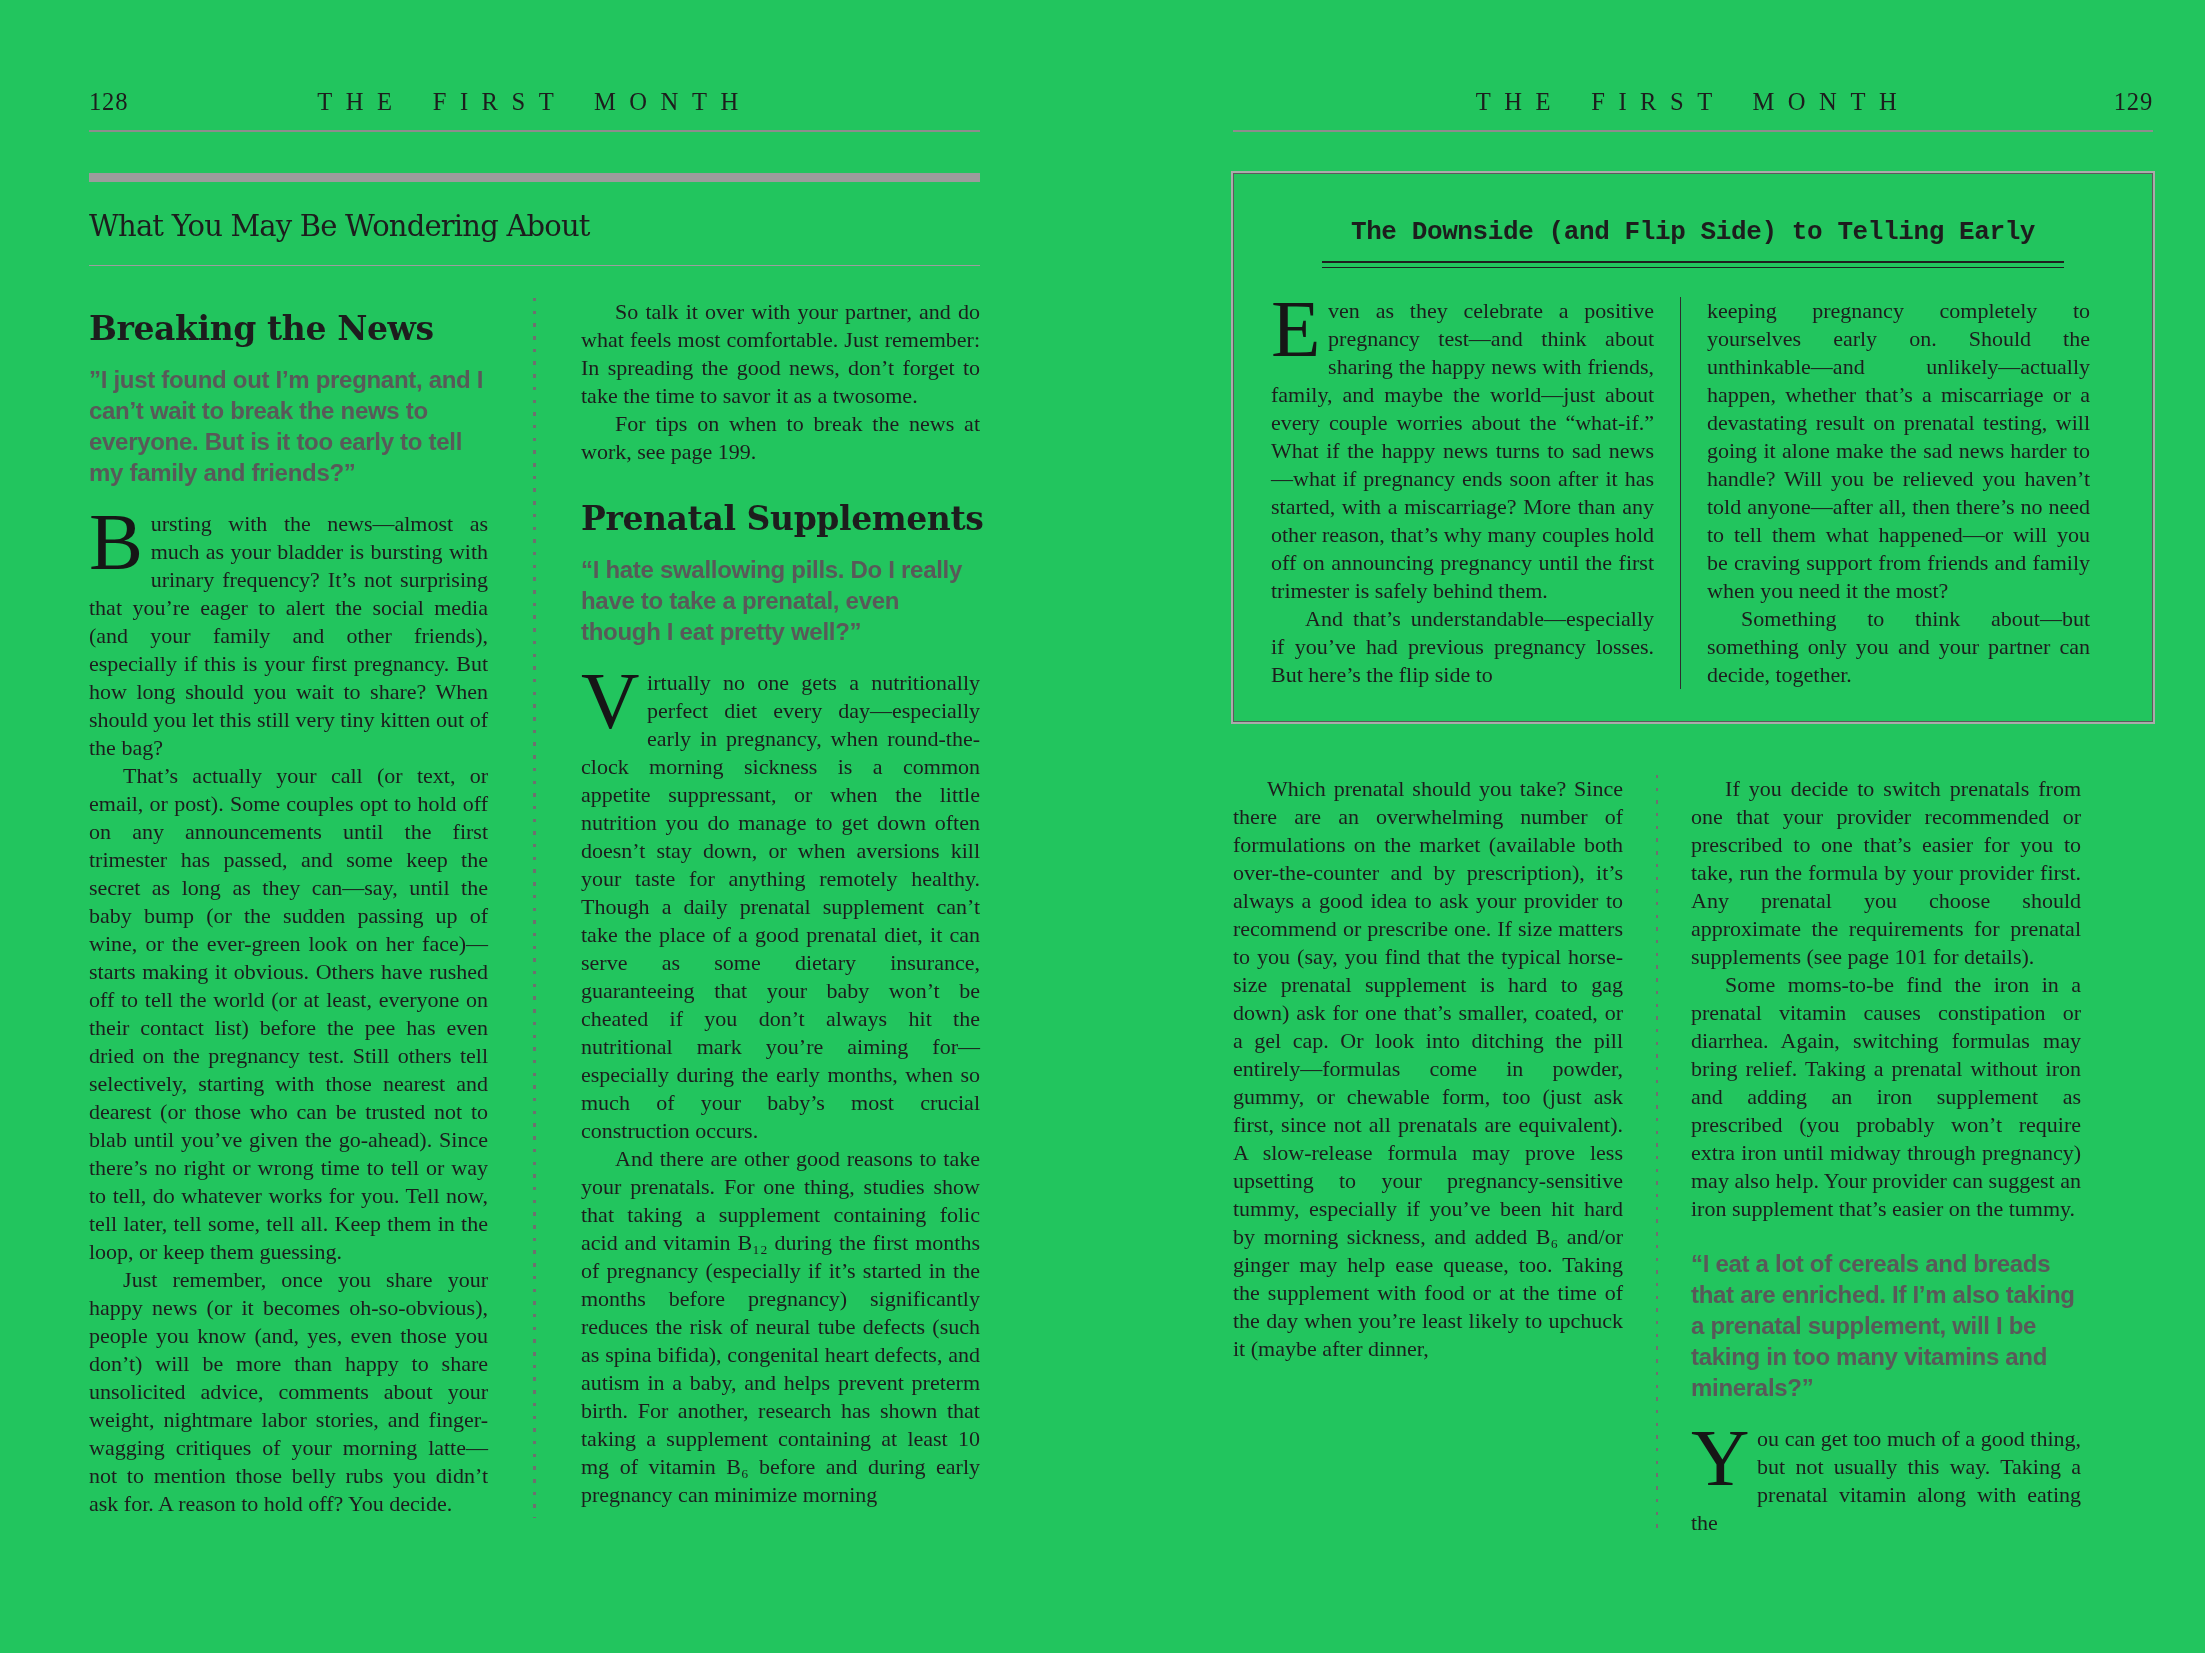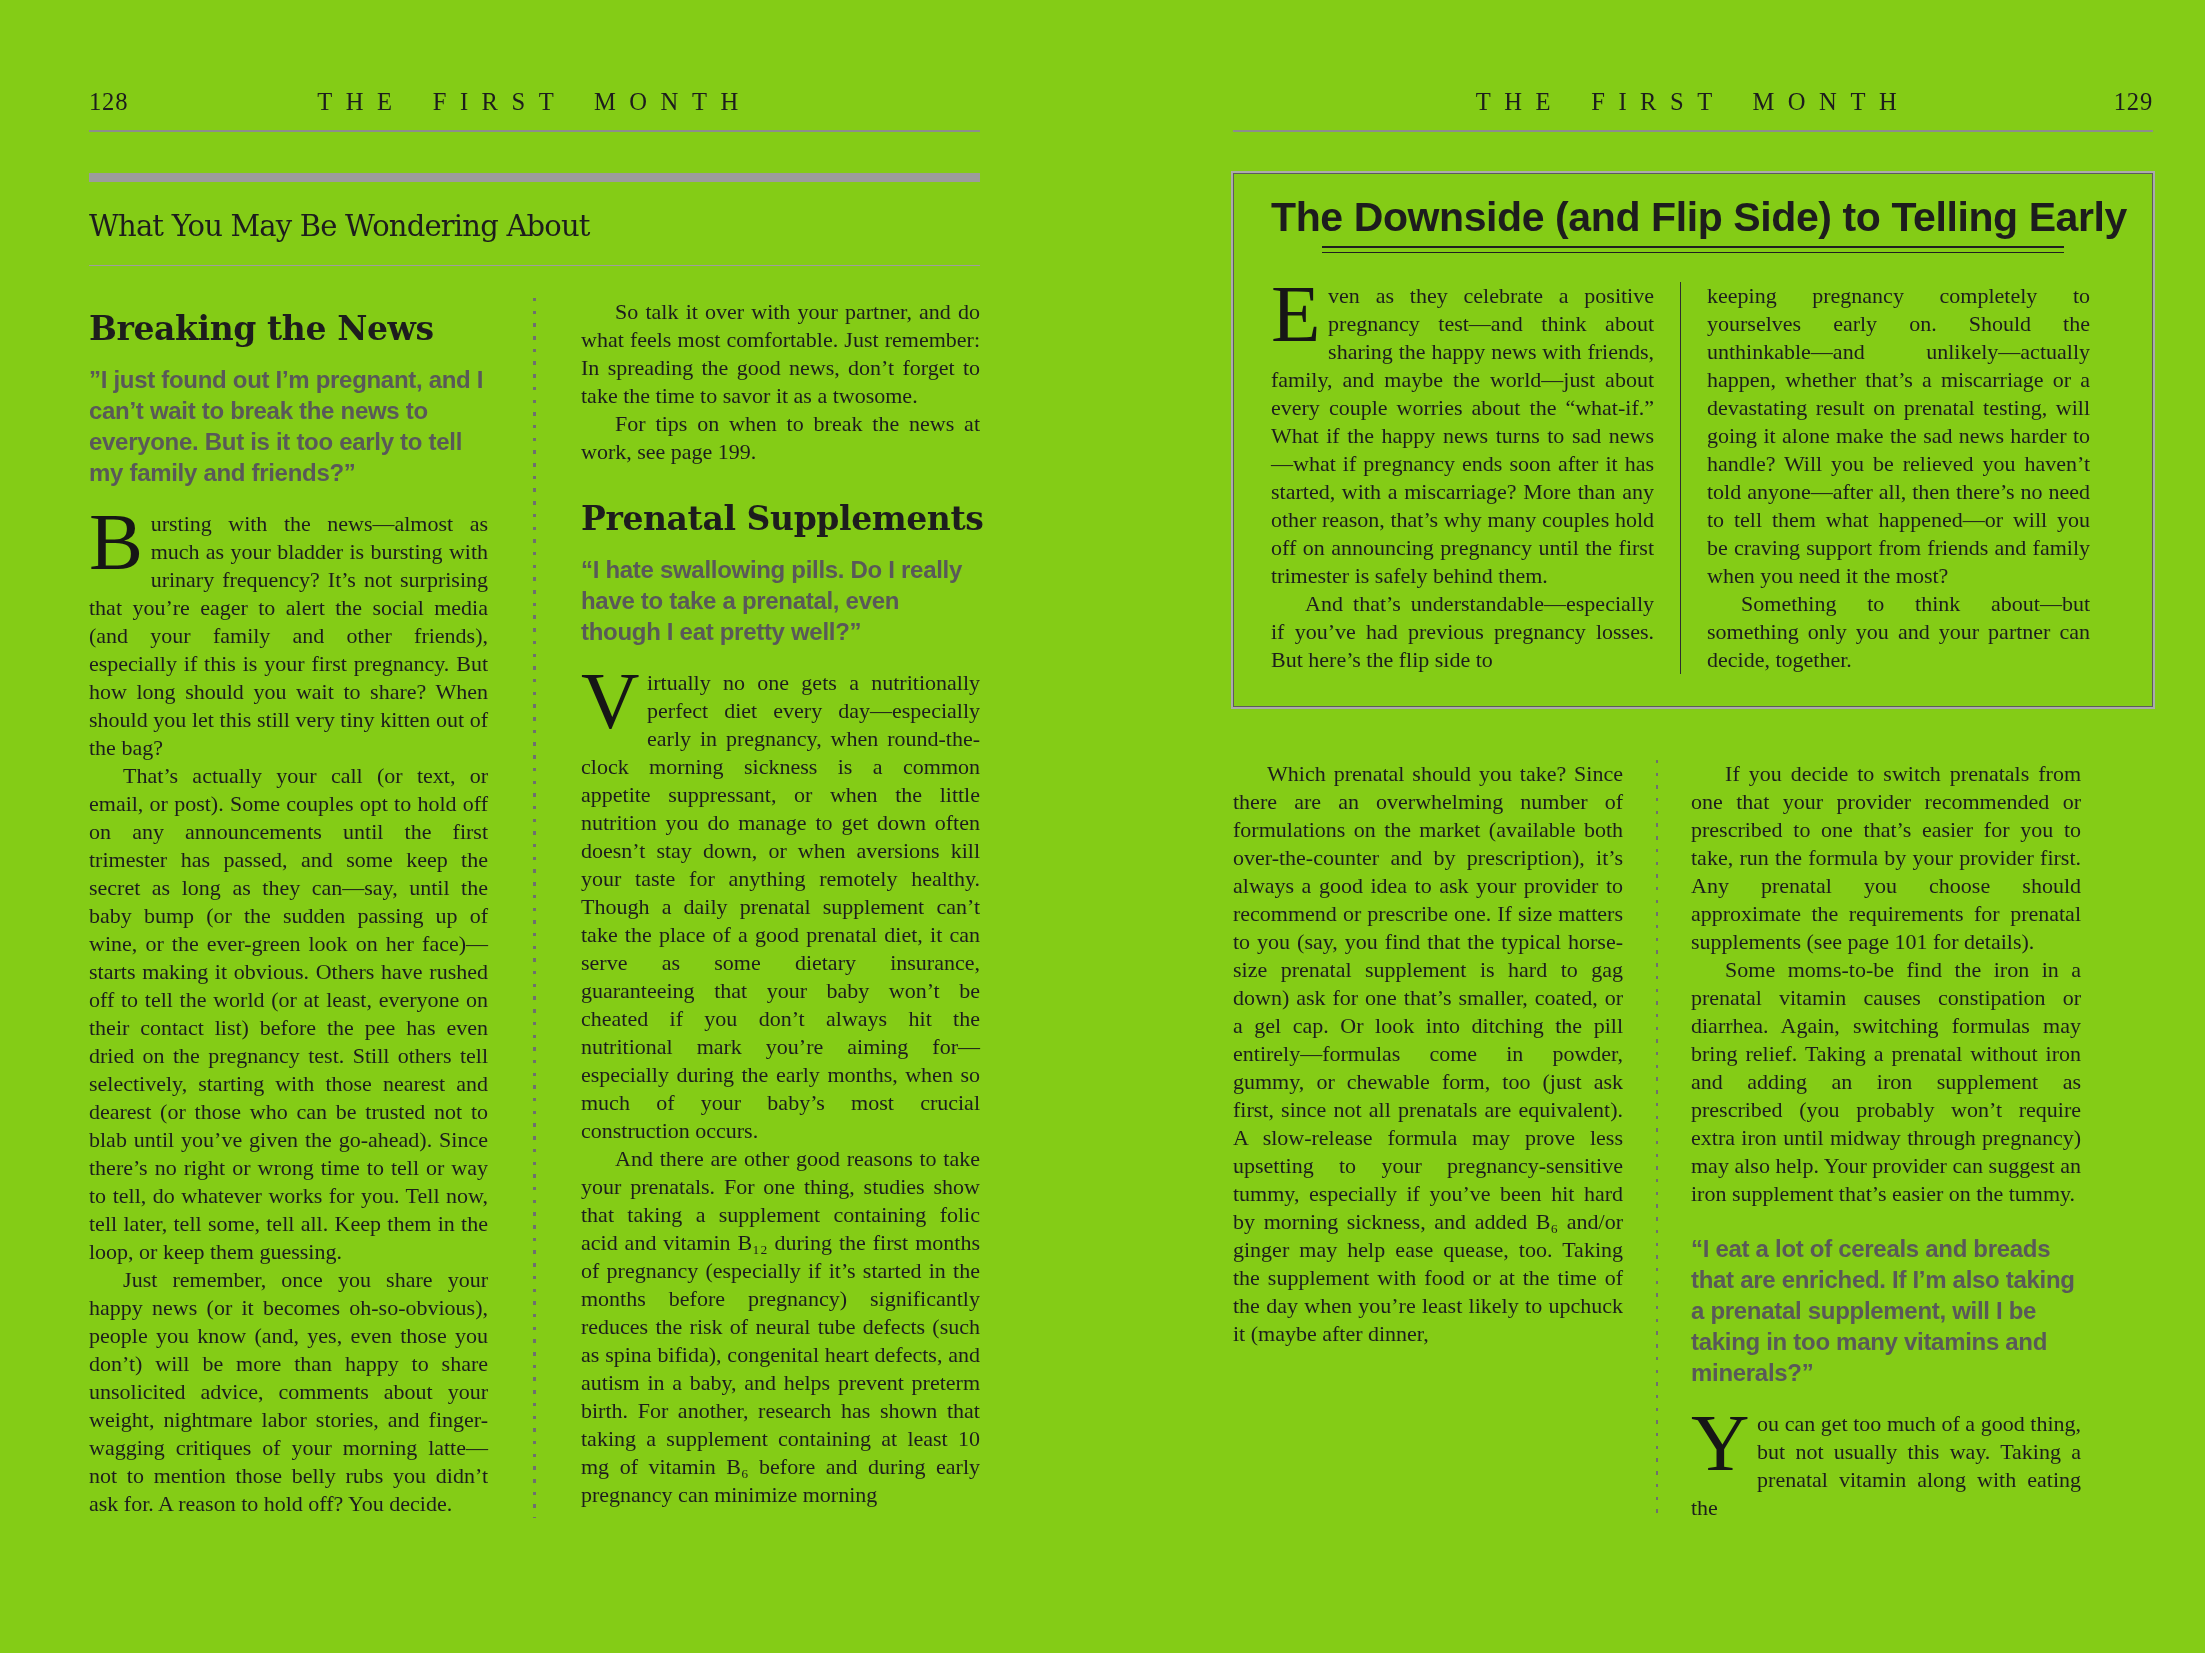--- a/index.html
+++ b/index.html
@@ -1,17 +1,17 @@
 <!DOCTYPE html>
 <html style="font-size:13.6px"><head>
 <meta charset="utf-8">
 <style>
   html,body { margin:0; padding:0; background:#ffffff; }
   .spread {
-    position:relative; width:2205px; height:1654px; background:#84cc16;
+    position:relative; width:2205px; height:1654px; background:#22c55e;
     font-family:"Liberation Serif","DejaVu Serif",serif; color:#1d1d1d;
     overflow:hidden;
   }
   .page { position:absolute; top:0; height:1654px; box-sizing:border-box; }
   .page-left  { left:0;      width:1103px; padding:83px 123px 0 89px; }
   .page-right { left:1103px; width:1103px; padding:83px 53px 0 130px; }
 
   .page-head { position:relative; height:37px; }
   .folio { position:absolute; top:5.1px; font-size:24.6px; letter-spacing:0.8px; }
   .folio-left  { left:0; }
@@ -64,22 +64,22 @@
     float:left; font-size:81px; line-height:59px;
     padding:3.4px 7.6px 0 0; color:#161616;
   }
 
   .feature-box {
     margin-top:41px;
     border:1.7px solid #5c5c5c; outline:2.5px solid #ababab;
     padding:22px 37px 32px; box-sizing:border-box;
   }
   .box-title {
-    text-align:center; font-family:Liberation Sans, sans-serif;
-    font-weight:bold; font-size:41px; line-height:37px; margin:3px 0 0;
+    text-align:center; font-family:Liberation Mono, monospace;
+    font-weight:bold; font-size:26px; line-height:37px; margin:18px 0 0;
     letter-spacing:-0.4px; white-space:nowrap;
   }
   .box-title-rule {
     height:3.4px; border-top:2.5px solid #1f1f1f; border-bottom:1.7px solid #1f1f1f;
     width:88%; margin:10.2px auto 0;
   }
   .box-cols { display:flex; margin-top:29px; }
   .box-col { width:383px; text-align:justify; font-size:22px; line-height:28px; }
   .box-gutter { width:53px; display:flex; justify-content:center; }
   .solid-divider { width:1.7px; background:#2e2e2e; }

